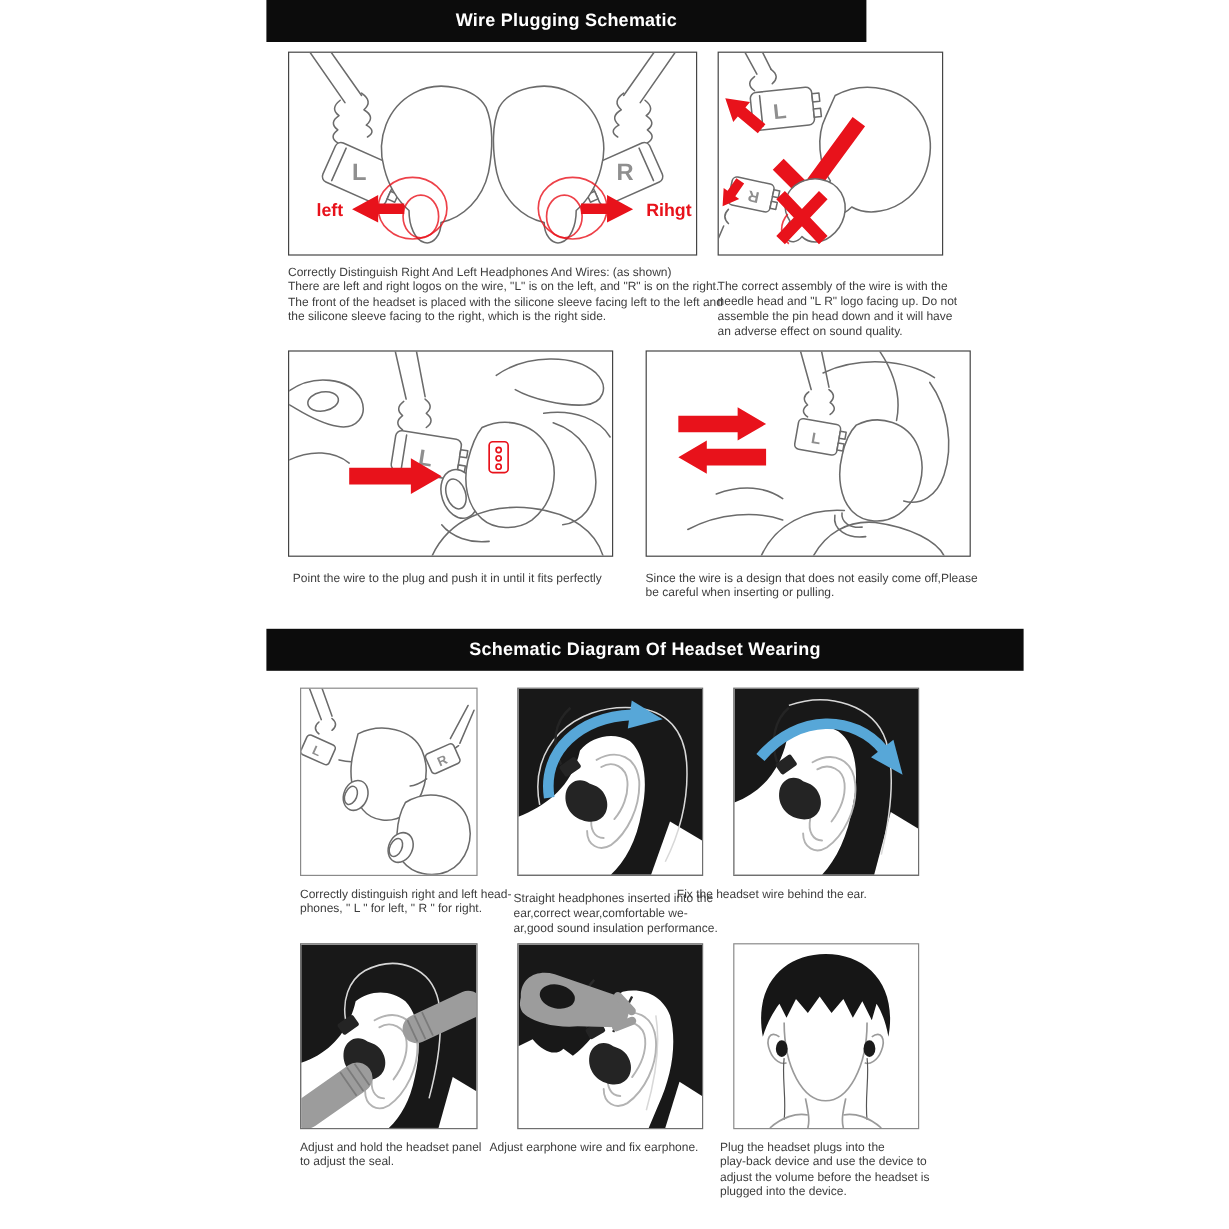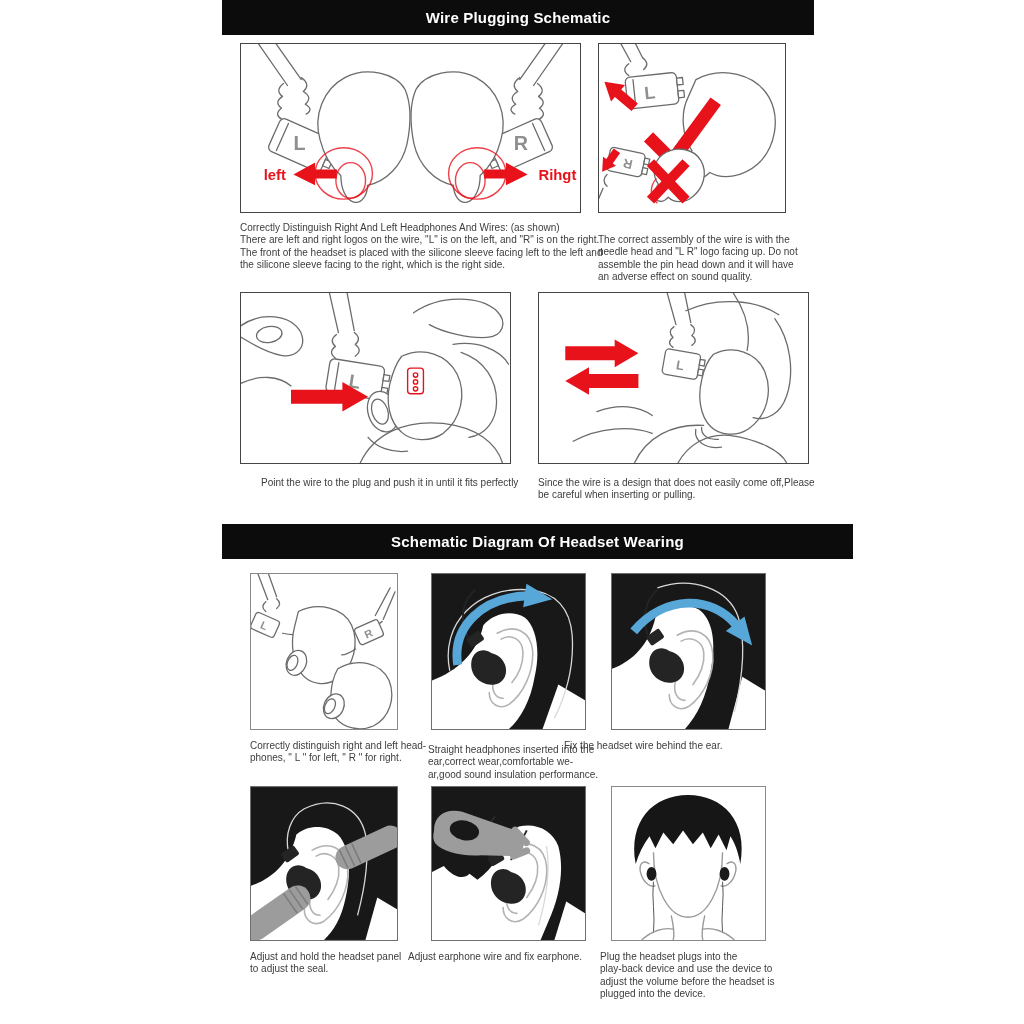--- a/index.html
+++ b/index.html
@@ -17,21 +17,21 @@
   .red{fill:#e8121b}
   .dk{fill:#242424}
   .ear{fill:none;stroke:#b3b3b3;stroke-width:1.6;stroke-linecap:round}
   .thinwire{fill:none;stroke:#d8d8d8;stroke-width:1.3}
   .gtxt{fill:#8f8f8f;font-weight:bold;font-family:"Liberation Sans",sans-serif}
   .rtxt{fill:#e8121b;font-weight:bold;font-family:"Liberation Sans",sans-serif}
 </style>
 </head>
 <body>
 
-<div class="banner" style="left:222px;top:0;width:592px;height:35px">
+<div class="banner" style="left:222px;top:0;width:500px;height:35px">
   <span>Wire Plugging Schematic</span>
 </div>
 
 <div class="panel" style="left:240px;top:43px;width:341px;height:170px">
   <svg viewBox="0 0 341 170">
     <g>
       <path class="ln" d="M14,-4 L46,42"></path>
         <path class="ln" d="M29,-8 L60,36"></path>
       <path class="ln" d="M42,40 q-9,7 -1,13 q-9,6 -1,12 q-8,6 0,11"></path>
       <path class="ln" d="M60,34 q10,7 2,14 q10,6 2,13 q9,5 1,10"></path>
@@ -156,21 +156,21 @@
     <path class="ln" d="M148,18 C178,4 218,6 242,22"></path>
     <path class="ln" d="M196,0 C208,18 214,38 210,58"></path>
     <path class="ln" d="M238,26 C254,48 258,80 250,104 C244,122 230,130 216,126"></path>
     <path class="ln" d="M96,172 C108,146 134,132 166,134"></path>
     <path class="ln" d="M140,172 C150,154 168,142 192,144 C222,148 244,160 250,172"></path>
     <path class="ln" d="M58,120 C80,112 100,114 114,124"></path>
     <path class="ln" d="M34,150 C60,136 92,134 114,142"></path>
   </svg>
 </div>
 
-<div class="cap" style="left:261px;top:477px">Point the wire to the plug and push it in until it fits perfectly</div>
+<div class="cap" style="left:244px;top:477px">Point the wire to the plug and push it in until it fits perfectly</div>
 <div class="cap" style="left:538px;top:477px">Since the wire is a design that does not easily come off,Please
 be careful when inserting or pulling.</div>
 
 <div class="banner" style="left:222px;top:524px;width:631px;height:35px">
   <span>Schematic Diagram Of Headset Wearing</span>
 </div>
 
 <div class="gpanel" style="left:250px;top:573px;width:148px;height:157px">
   <svg viewBox="0 0 148 157">
     <path class="ln" d="M6,-3 L17,26 M16,-5 L26,23"></path>

